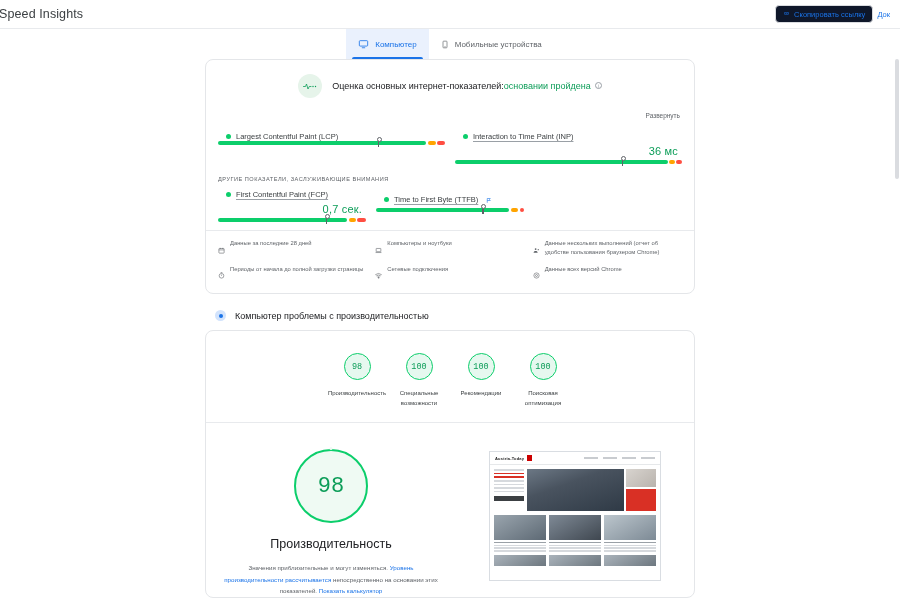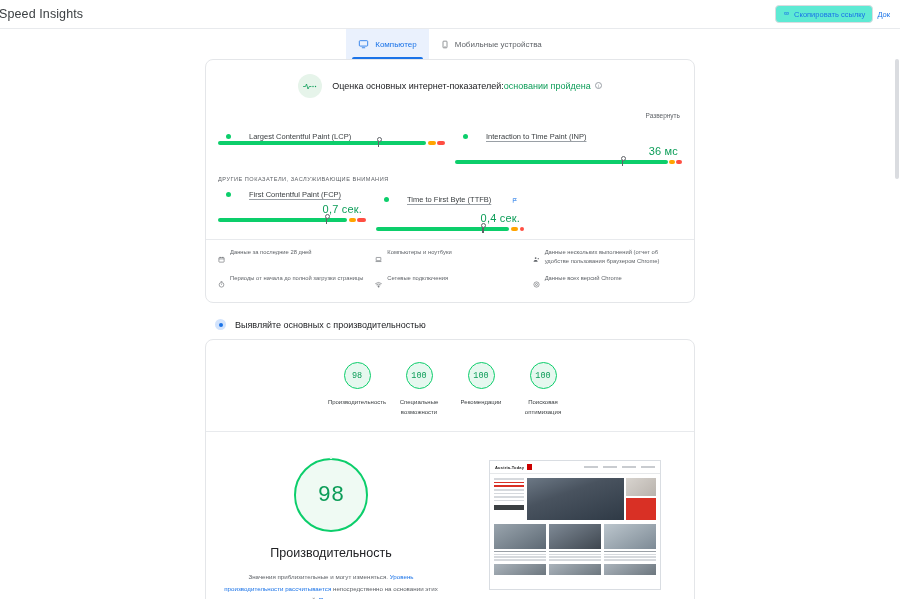--- a/index.html
+++ b/index.html
@@ -24,21 +24,21 @@
     font-size: 12.5px; color: #3c4043; letter-spacing: .1px;
     margin-left: -8px; padding-left: 0; white-space: nowrap;
   }
   .header-actions {
     margin-left: auto; display: flex; align-items: center; gap: 0px;
   }
   .btn-outline {
     display: flex; align-items: center; gap: 4px;
     border: 1px solid #dadce0; border-radius: 4px;
     height: 18px; padding: 0 7px;
-    font-size: 7.5px; color: #1a73e8; background: #5eead4;
+    font-size: 7.5px; color: #1a73e8; background: #0f172a;
     white-space: nowrap;
   }
   .link-text {
     font-size: 7.5px; color: #1a73e8; padding: 0 4px; white-space: nowrap;
   }
   .hdr-divider { height:1px; width:100%; background:#e8eaed; }
 
   
   .tabs-row {
     height: 30px; display: flex; align-items: stretch; justify-content: center;
@@ -83,21 +83,21 @@
     display:inline-block; width: 7px; height: 7px; border-radius:50%;
     border: 1px solid #9aa0a6; color:#9aa0a6; font-size: 5px; line-height: 6px;
     text-align:center; margin-left: 4px; vertical-align: 1px;
   }
   .expand-row { text-align: right; padding: 0 14px 4px; }
   .expand-link { font-size: 6.5px; color: #5f6368; }
 
   
   .metrics { display:flex; padding: 6px 12px 2px; gap: 10px; }
   .metric { flex: 1 1 0; min-width: 0; }
-  .metric-head { display:flex; align-items:center; gap: 18px; padding-left: 8px; }
+  .metric-head { display:flex; align-items:center; gap: 5px; padding-left: 8px; }
   .dot { width: 5px; height: 5px; border-radius: 50%; background:#0cce6b; flex:none; }
   .metric-name {
     font-size: 7.5px; color: #3c4043;
     text-decoration: underline; text-decoration-color:#9aa0a6;
     text-underline-offset: 2px; white-space: nowrap;
   }
   .flag-icon { margin-left: 3px; }
   .metric-value {
     text-align: right; font-size: 11px; color: #0c9d58;
     padding: 4px 4px 3px 0; letter-spacing: .2px;
@@ -346,21 +346,20 @@
           <div class="metric">
             <div class="metric-head">
               <span class="dot"></span>
               <span class="metric-name">Time to First Byte (TTFB)</span>
               <span class="flag-icon">
                 <svg width="6" height="7" viewBox="0 0 24 24" fill="none" stroke="#1a73e8" stroke-width="2.4">
                   <path d="M5 21V4h12l-3 4 3 4H5"></path>
                 </svg>
               </span>
             </div>
-            <div class="metric-value">0,4 сек.</div>
             <div class="dist-bar">
               <div class="seg good" style="width:92%"></div>
                 <div class="seg avg" style="width:5%"></div>
                 <div class="seg poor" style="width:3%"></div>
               <div class="marker" style="left:71%"></div>
             </div>
           </div>
 
           <div class="metric"></div>
         </div>
@@ -436,21 +435,21 @@
               <span class="meta-text">Данные всех версий Chrome</span>
             </div>
           </div>
         </div>
       </div>
 
       <div class="sec2-head">
         <span class="blue-bullet">
             <i></i>
           </span>
-        <span class="sec2-title">Выявляйте основных с производительностью</span>
+        <span class="sec2-title">Компьютер проблемы с производительностью</span>
       </div>
 
       <div class="card">
 
         <div class="gauges-row">
           <div class="gauge-item">
             <div class="ring">98</div>
             <div class="gauge-label">Производительность</div>
           </div>
           <div class="gauge-item">

